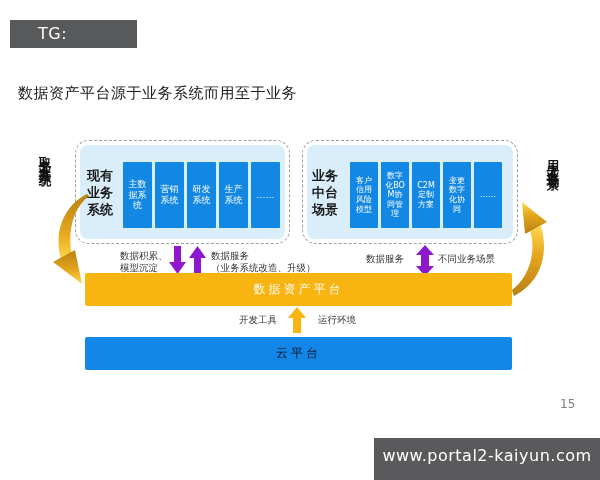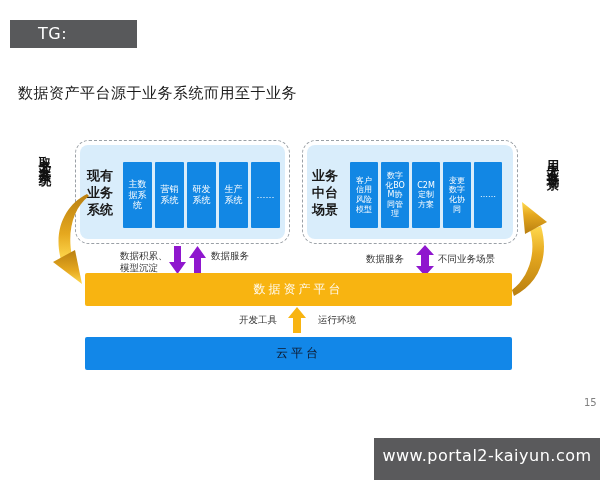--- a/index.html
+++ b/index.html
@@ -45,21 +45,21 @@
   .flow-label{
     position:absolute;font-size:9.5px;line-height:11.5px;color:#333;white-space:nowrap;
   }
   .arrow-svg{position:absolute;}
   .bar{
     position:absolute;left:85px;width:427px;height:33px;line-height:33px;text-align:center;
     font-size:12px;letter-spacing:3px;border-radius:2px;
   }
   .bar.platform{top:273px;background:#F8B411;color:rgba(255,255,255,.93);}
   .bar.cloud{top:337px;background:#1287E8;color:#0f172a;}
-  .page-number{position:absolute;left:584px;top:397px;font-size:10px;color:#808080;}
+  .page-number{position:absolute;left:560px;top:397px;font-size:12px;color:#808080;}
   .watermark{
     position:absolute;left:374px;top:438px;width:226px;height:44px;background:#5A5A5C;
     color:#fff;font-size:16px;line-height:36px;text-align:center;letter-spacing:.5px;
   }
 </style>
 </head>
 <body>
 
 <div class="stage">
 
@@ -97,20 +97,21 @@
 
   <svg class="arrow-svg" style="left:169px;top:246px" width="17" height="28" viewBox="0 0 17 28">
     <path d="M8.5,28 L17,16 H12 V0 H5 V16 H0 Z" fill="#8F17CE"></path>
   </svg>
   <svg class="arrow-svg" style="left:189px;top:246px" width="17" height="28" viewBox="0 0 17 28">
     <path d="M8.5,0 L17,12 H12 V28 H5 V12 H0 Z" fill="#8F17CE"></path>
   </svg>
 
   <div class="flow-label" style="left:211px;top:250px">
     <div>数据服务</div>
+    <div>（业务系统改造、升级）</div>
   </div>
 
   <div class="flow-label" style="left:366px;top:253px">数据服务</div>
   <svg class="arrow-svg" style="left:416px;top:245px" width="18" height="31" viewBox="0 0 18 31">
     <path d="M9,0 L18,10 H13 V21 H18 L9,31 L0,21 H5 V10 H0 Z" fill="#8F17CE"></path>
   </svg>
   <div class="flow-label" style="left:438px;top:253px">不同业务场景</div>
 
   <div class="bar platform">数据资产平台</div>
 

